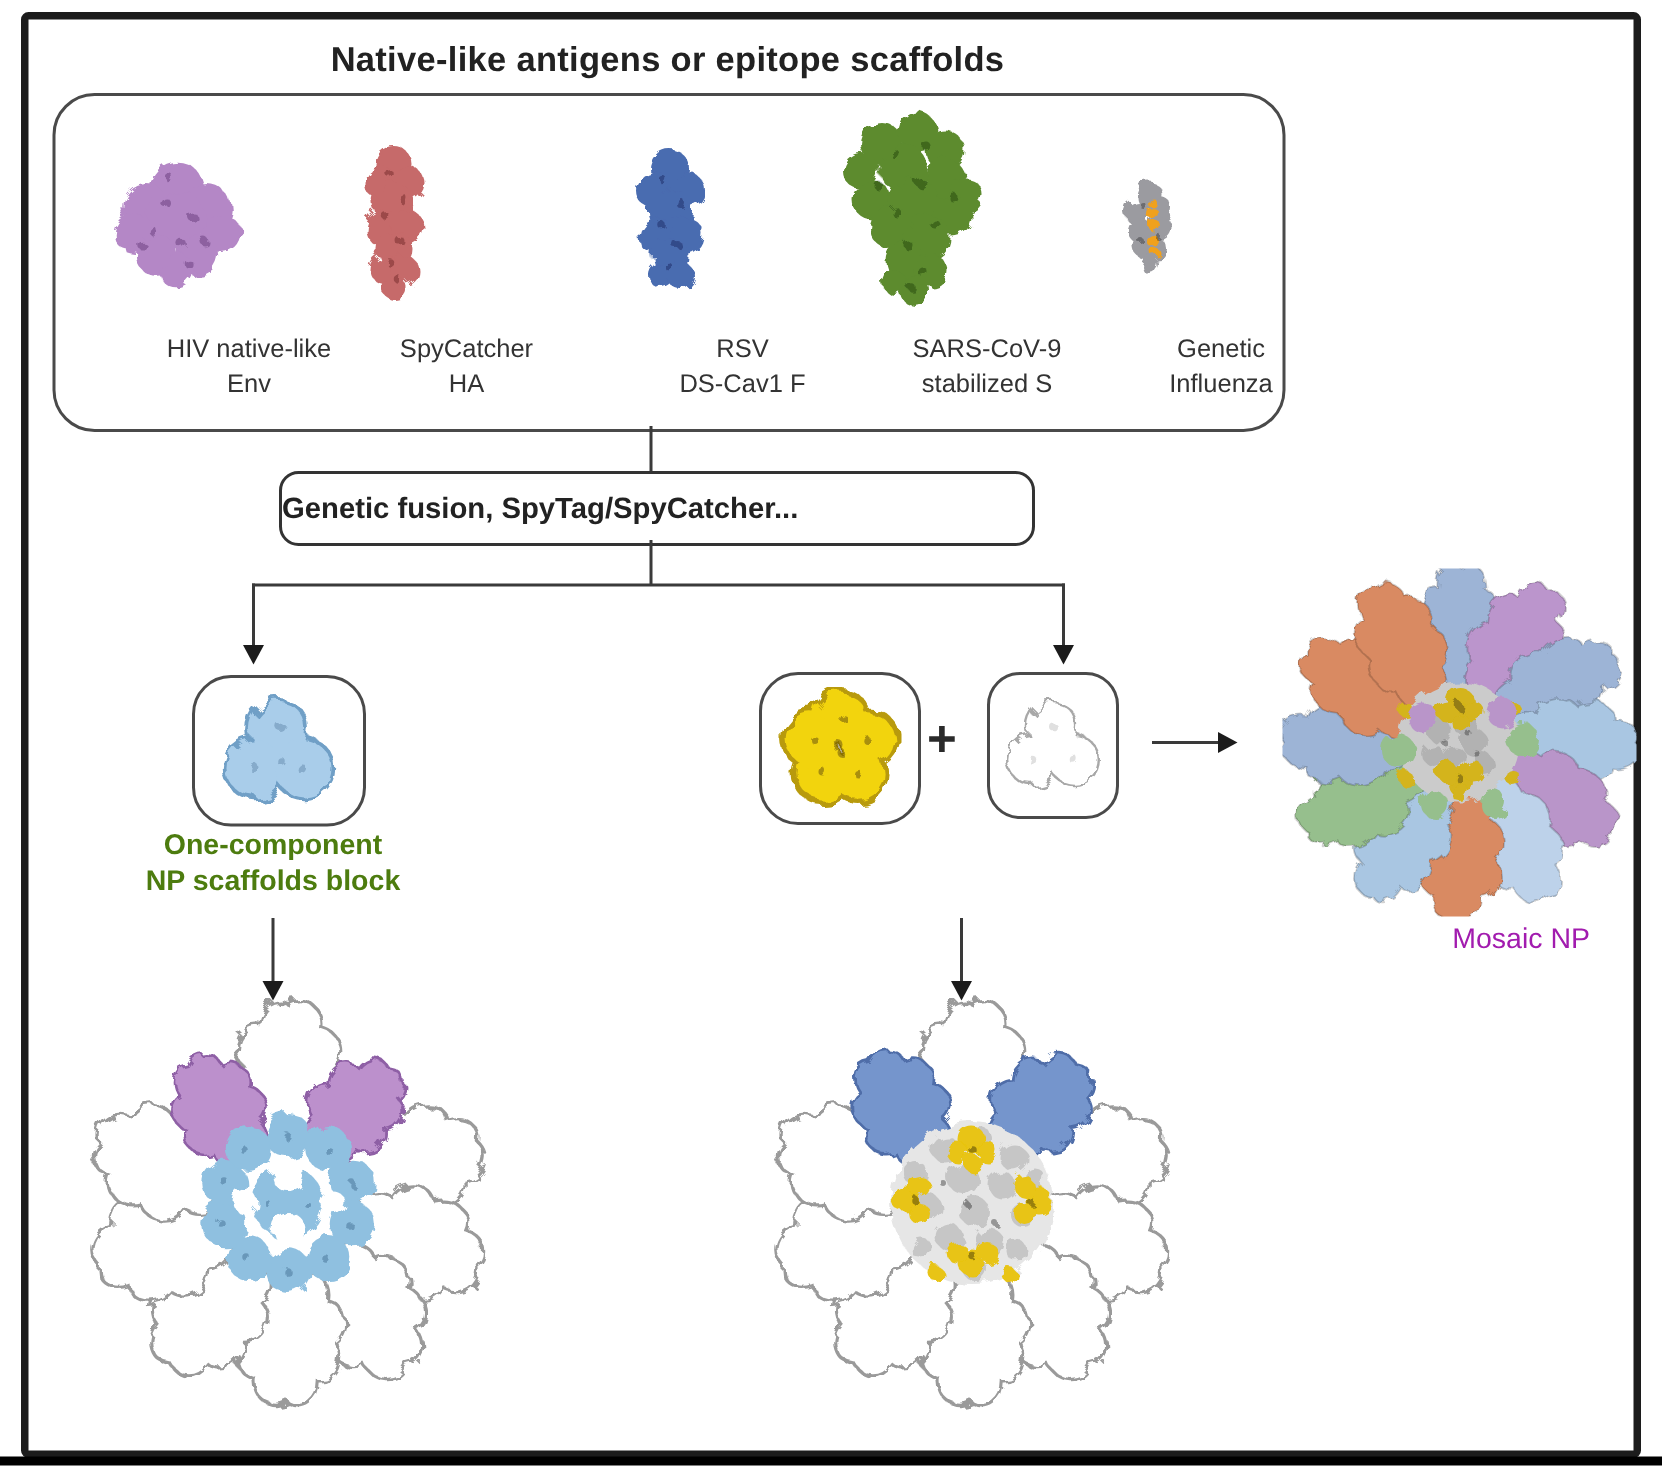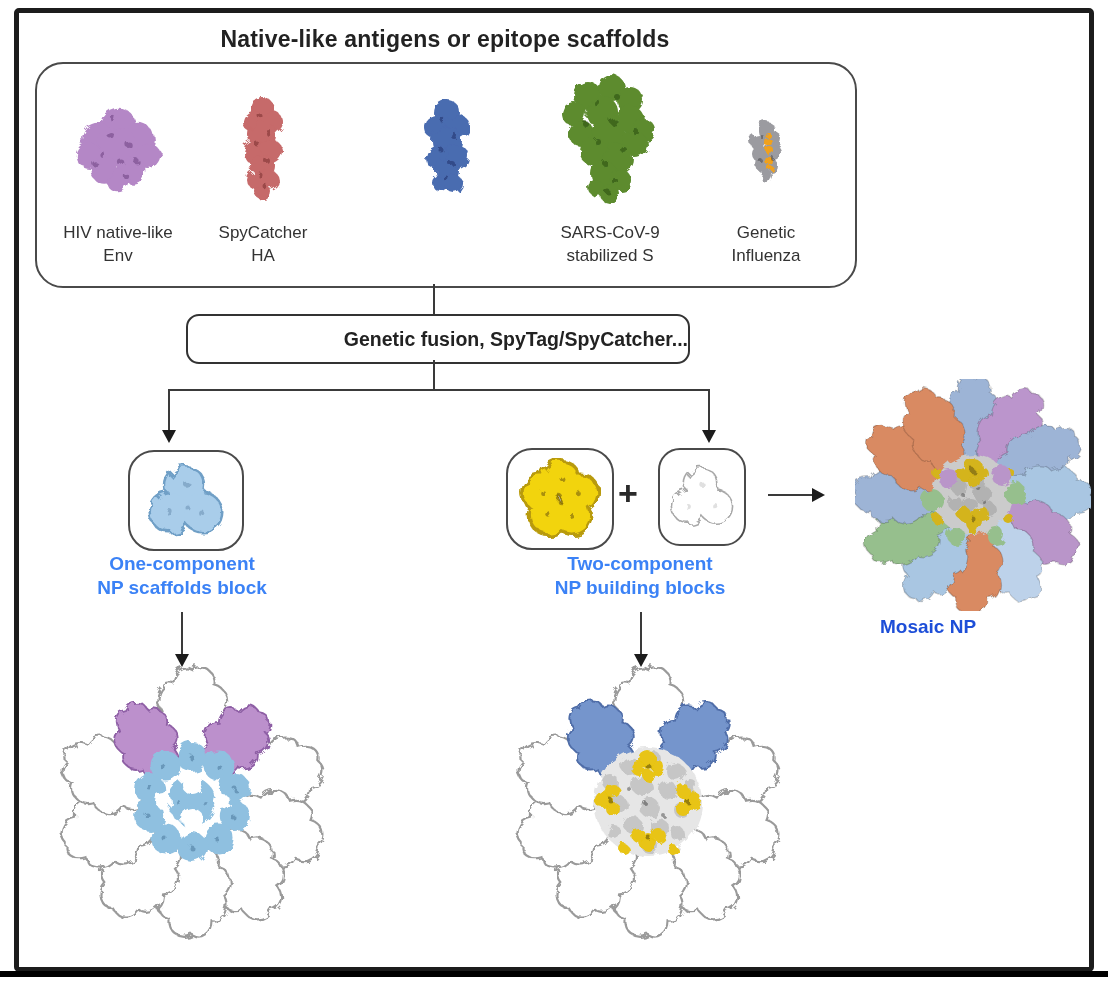--- a/index.html
+++ b/index.html
@@ -3,31 +3,31 @@
 <meta charset="utf-8">
 <style>
   html,body{margin:0;padding:0;background:#fff;width:1108px;height:983px;overflow:hidden;
     font-family:"Liberation Sans", sans-serif;}
   .canvas{position:absolute;left:0;top:0;width:1108px;height:967px;background:#ffffff;}
   .frame{position:absolute;left:14px;top:8px;width:1070px;height:954px;border:5px solid #1c1c1c;border-radius:5px;background:#fff;}
   .bottom-bar{position:absolute;left:0;top:971px;width:1108px;height:6px;background:#000;}
   .abs{position:absolute;}
   .title{left:35px;top:26px;width:820px;text-align:center;font-size:23px;font-weight:bold;color:#222;letter-spacing:.2px;}
   .antigen-box{left:35px;top:62px;width:818px;height:222px;border:2.5px solid #4a4a4a;border-radius:28px;background:#fff;}
-  .antigen-label{top:221px;width:160px;text-align:center;font-size:17px;line-height:23px;color:#333;}
+  .antigen-label{top:221px;width:160px;text-align:center;font-size:17px;line-height:23px;color:#333;margin-left:48px;}
   .fusion-box{left:186px;top:314px;width:500px;height:46px;border:2.5px solid #333;border-radius:13px;background:#fff;
-    display:flex;align-items:center;justify-content:flex-end;font-size:19.5px;font-weight:bold;color:#222;}
+    display:flex;align-items:center;justify-content:flex-start;font-size:19.5px;font-weight:bold;color:#222;}
   .vline{width:2px;background:#3a3a3a;}
   .hline{height:2px;background:#3a3a3a;}
   .arrowhead-down{width:0;height:0;border-left:7px solid transparent;border-right:7px solid transparent;border-top:13px solid #1c1c1c;}
   .arrowhead-right{width:0;height:0;border-top:7px solid transparent;border-bottom:7px solid transparent;border-left:13px solid #1c1c1c;}
   .block-box{border:2.5px solid #4a4a4a;border-radius:26px;background:#fff;display:flex;align-items:center;justify-content:center;}
-  .comp-label{text-align:center;font-size:19px;font-weight:bold;line-height:24px;color:#3b82f6;}
+  .comp-label{text-align:center;font-size:19px;font-weight:bold;line-height:24px;color:#4d7c0f;}
   .plus{font-size:34px;font-weight:bold;color:#2a2a2a;}
-  .mosaic-label{text-align:left;font-size:19px;font-weight:bold;color:#1d4ed8;}
+  .mosaic-label{text-align:right;font-size:19px;font-weight:normal;color:#a21caf;}
   svg{display:block;}
 </style>
 </head>
 <body>
 
 <svg width="0" height="0" style="position:absolute" aria-hidden="true">
   <defs>
     <filter id="rough" x="-40%" y="-40%" width="180%" height="180%">
       <feTurbulence type="fractalNoise" baseFrequency="0.09" numOctaves="3" seed="7" result="n"></feTurbulence>
       <feDisplacementMap in="SourceGraphic" in2="n" scale="9"></feDisplacementMap>
@@ -181,20 +181,24 @@
   </svg>
 
   <div class="abs antigen-label" style="left:38px">
     <div>HIV native-like</div>
     <div>Env</div>
   </div>
   <div class="abs antigen-label" style="left:183px">
     <div>SpyCatcher</div>
     <div>HA</div>
   </div>
+  <div class="abs antigen-label" style="left:367px">
+    <div>RSV</div>
+    <div>DS-Cav1 F</div>
+  </div>
   <div class="abs antigen-label" style="left:530px">
     <div>SARS-CoV-9</div>
     <div>stabilized S</div>
   </div>
   <div class="abs antigen-label" style="left:686px">
     <div>Genetic</div>
     <div>Influenza</div>
   </div>
 
   <div class="abs vline" style="left:433px;top:284px;height:30px"></div>
@@ -285,24 +289,20 @@
       </g>
     </svg>
   </div>
 
   <div class="abs hline" style="left:768px;top:494px;width:46px"></div>
   <div class="abs arrowhead-right" style="left:812px;top:488px"></div>
 
   <div class="abs comp-label" style="left:82px;top:552px;width:200px">
     <div>One-component</div>
     <div>NP scaffolds block</div>
-  </div>
-  <div class="abs comp-label" style="left:530px;top:552px;width:220px">
-    <div>Two-component</div>
-    <div>NP building blocks</div>
   </div>
 
   <div class="abs vline" style="left:181px;top:612px;height:43px"></div>
   <div class="abs arrowhead-down" style="left:175px;top:654px"></div>
   <div class="abs vline" style="left:640px;top:612px;height:43px"></div>
   <div class="abs arrowhead-down" style="left:634px;top:654px"></div>
 
   <svg class="abs" style="left:52px;top:662px" width="280" height="280" viewBox="-140 -140 280 280">
     <g filter="url(#rough)">
       <g fill="#ffffff" stroke="#9a9a9a" stroke-width="1.4">

